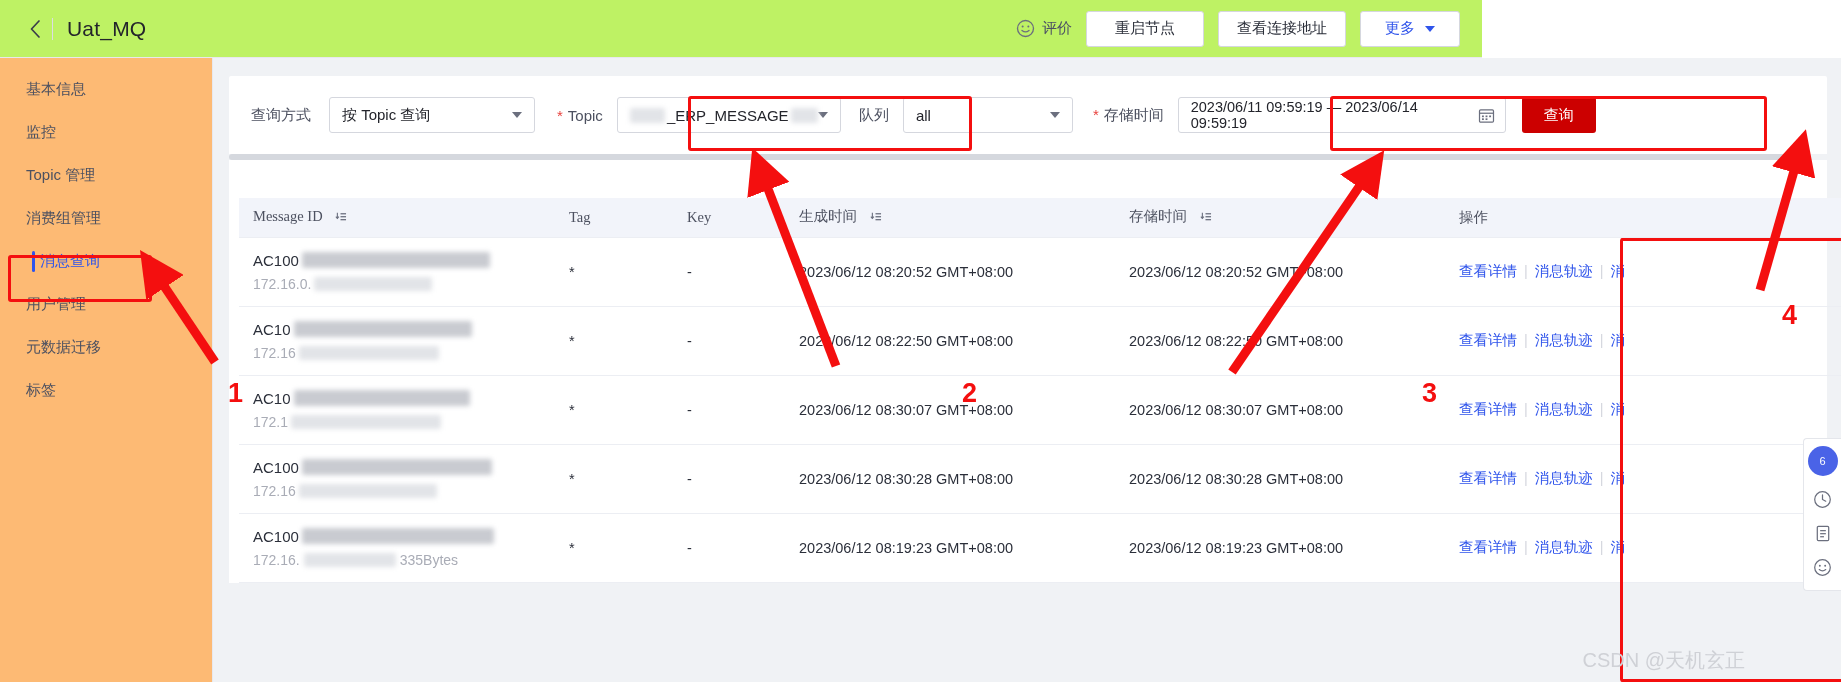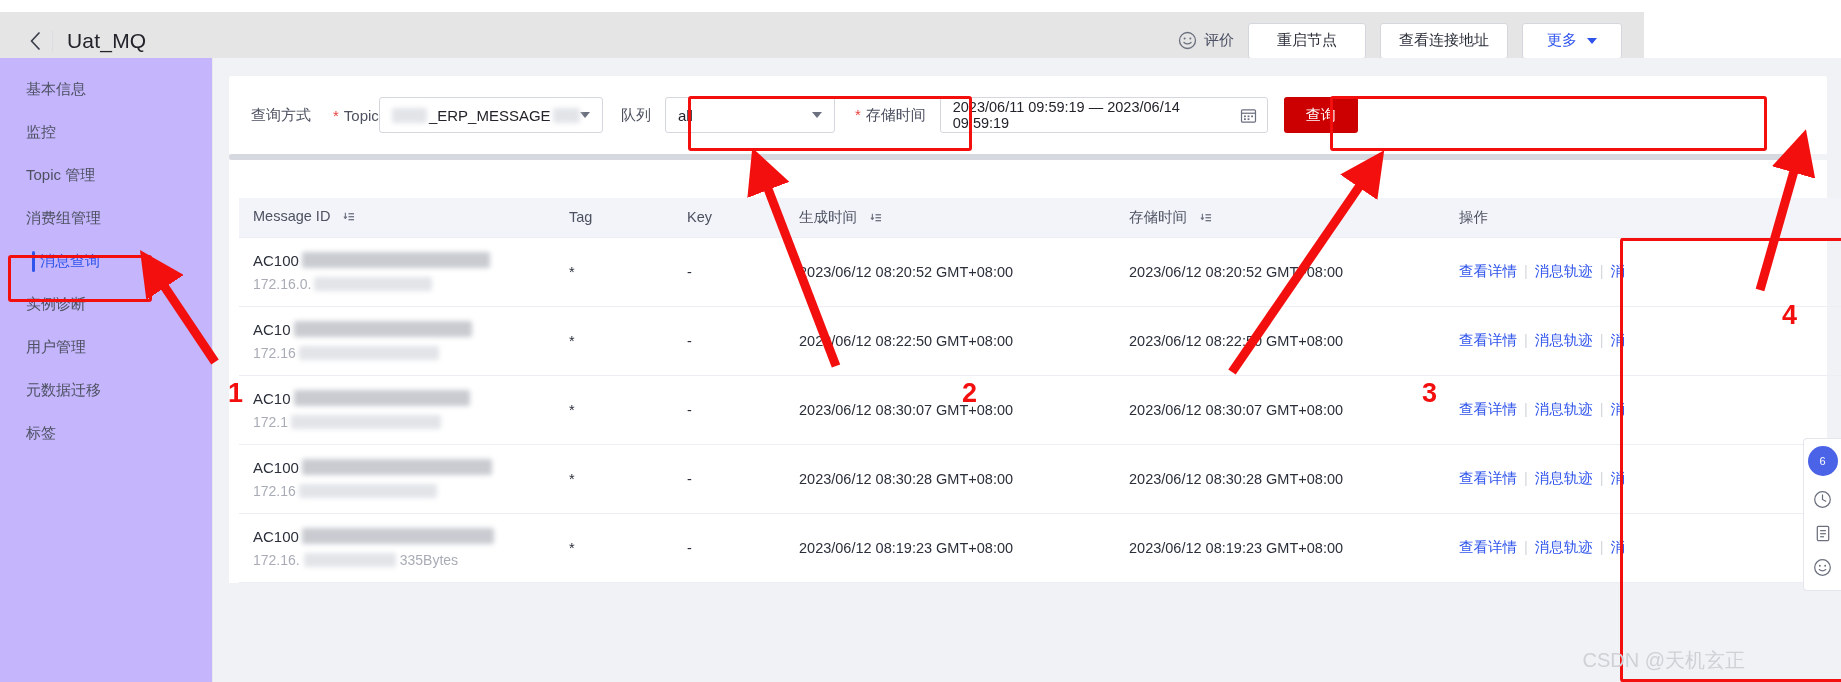--- a/index.html
+++ b/index.html
@@ -8,22 +8,22 @@
     width: 1841px; height: 682px;
     overflow: hidden;
     background: #ffffff;
     font-family: "Liberation Sans", "DejaVu Sans", sans-serif;
     -webkit-font-smoothing: antialiased;
   }
   #app { position: relative; width: 1841px; height: 682px; overflow: hidden; background:#fff; }
 
   
   .topbar {
-    position: absolute; left:0; top:12px; width: 1644px; height: 58px;
-    background: #e5e5e5; border-bottom: 1px solid #e8e8ed;
+    position: absolute; left:0; top:0; width: 1482px; height: 58px;
+    background: #bef264; border-bottom: 1px solid #e8e8ed;
     display: flex; align-items: center;
   }
   .back-btn {
     margin-left: 22px; width: 26px; height: 26px;
     display:flex; align-items:center; justify-content:center;
     color:#2b2f3a; cursor: pointer;
   }
   .back-btn svg { display:block; }
   .title-div { width:1px; height:22px; background:#dcdde3; margin: 0 14px 0 4px; }
   .app-title { font-size: 21px; color:#23242b; font-weight: 500; letter-spacing:.2px; }
@@ -41,21 +41,21 @@
   }
   .btn-outline.more { color:#2f54eb; min-width: 100px; gap:10px; }
   .caret-down {
     width:0;height:0;border-left:5px solid transparent;border-right:5px solid transparent;
     border-top:6px solid #2f54eb;
   }
 
   
   .sidebar {
     position:absolute; left:0; top:58px; width:213px; height:624px;
-    background:#c4b5fd; border-right:1px solid #e8e8ed; padding-top: 10px;
+    background:#fdba74; border-right:1px solid #e8e8ed; padding-top: 10px;
   }
   .nav-item {
     position:relative; height:43px; display:flex; align-items:center;
     padding-left: 26px; font-size:15px; color:#4d5160; cursor:pointer;
   }
   .nav-item.active { color:#2f54eb;margin-left:14px; }
   .nav-item.active .bar {
     position:absolute; left:18px; top:11px; width:3px; height:21px; background:#2f54eb; border-radius:2px;
   }
 
@@ -74,21 +74,21 @@
   .select {
     height:36px; border:1px solid #d5d7de; border-radius:3px; background:#fff;
     display:flex; align-items:center; padding:0 12px; font-size:15px; color:#23242b;
     position:relative; cursor:pointer;
   }
   .select .arrow {
     margin-left:auto; width:0;height:0;
     border-left:5px solid transparent;border-right:5px solid transparent;border-top:6px solid #6b6f7e;
   }
   .sel-query { width:206px; margin-left:18px; }
-  .sel-topic { width:224px; }
+  .sel-topic { width:224px; margin-left:14px; }
   .sel-queue { width:170px; margin-left:14px; }
   .date-input {
     width:328px; height:36px; margin-left:14px;
     border:1px solid #d5d7de; border-radius:3px; background:#fff;
     display:flex; align-items:center; padding:0 10px 0 12px; font-size:14.5px; color:#23242b;
     cursor:pointer;
   }
   .date-input .cal { margin-left:auto; color:#6b6f7e; display:flex; }
   .search-btn {
     margin-left:16px; height:36px; min-width:74px; padding:0 20px;
@@ -105,20 +105,21 @@
   .hscroll { height: 6px; background:#f0f2f5; position:relative; }
   .hscroll .thumb { position:absolute; left:0; top:0; height:6px; width:1563px; background:#d5d8de; border-radius:3px; }
 
   
   .table-wrap { background:#fff; width:1598px; padding: 0 0 0 0; }
   table.msg { border-collapse: collapse; width: 1620px; table-layout: fixed; margin-left: 10px; }
   table.msg th {
     background:#f2f4fa; color:#4d5160; font-size:14.5px; font-weight:500;
     text-align:left; height:39px; padding: 0 14px; border-bottom:1px solid #eceef3;
     white-space:nowrap;
+    font-family:Liberation Serif, serif;
   }
   table.msg td {
     font-size:14.5px; color:#2b2f3a; height:69px; padding: 0 14px;
     border-bottom:1px solid #eceef3; vertical-align: middle;
   }
   .sort-icon { display:inline-block; margin-left:8px; vertical-align:-2px; color:#6b6f7e; }
   .msgid-main { font-size:15px; color:#2b2f3a; display:flex; align-items:center; }
   .msgid-sub  { font-size:14px; color:#a9acb6; margin-top:7px; display:flex; align-items:center; }
   .ops a { color:#2f54eb; text-decoration:none; font-size:14.5px; cursor:pointer; }
   .ops .sep { color:#d5d7de; margin:0 7px; }
@@ -200,38 +201,39 @@
         <span>Topic 管理</span>
       </div>
     <div class="nav-item">
         <span>消费组管理</span>
       </div>
     <div class="nav-item active">
       <span class="bar"></span>
       <span>消息查询</span>
     </div>
     <div class="nav-item">
-        <span>实例诊断</span>
-      </div>
-    <div class="nav-item">
         <span>用户管理</span>
       </div>
     <div class="nav-item">
         <span>元数据迁移</span>
       </div>
     <div class="nav-item">
         <span>标签</span>
       </div>
   </div>
 
   <div class="content">
     <div class="panel">
 
       <div class="filter-row">
         <span class="f-label">查询方式</span>
+        <div class="select sel-query">
+          <span>按 Topic 查询</span>
+          <span class="arrow"></span>
+        </div>
 
         <span class="f-label req" style="margin-left:22px">Topic</span>
         <div class="select sel-topic">
           <span class="mask light" style="width:36px;height:15px;margin-right:2px"></span>
           <span>_ERP_MESSAGE</span>
           <span class="mask light" style="width:28px;height:15px;margin-left:2px"></span>
           <span class="arrow"></span>
         </div>
 
         <span class="f-label" style="margin-left:18px">队列</span>

